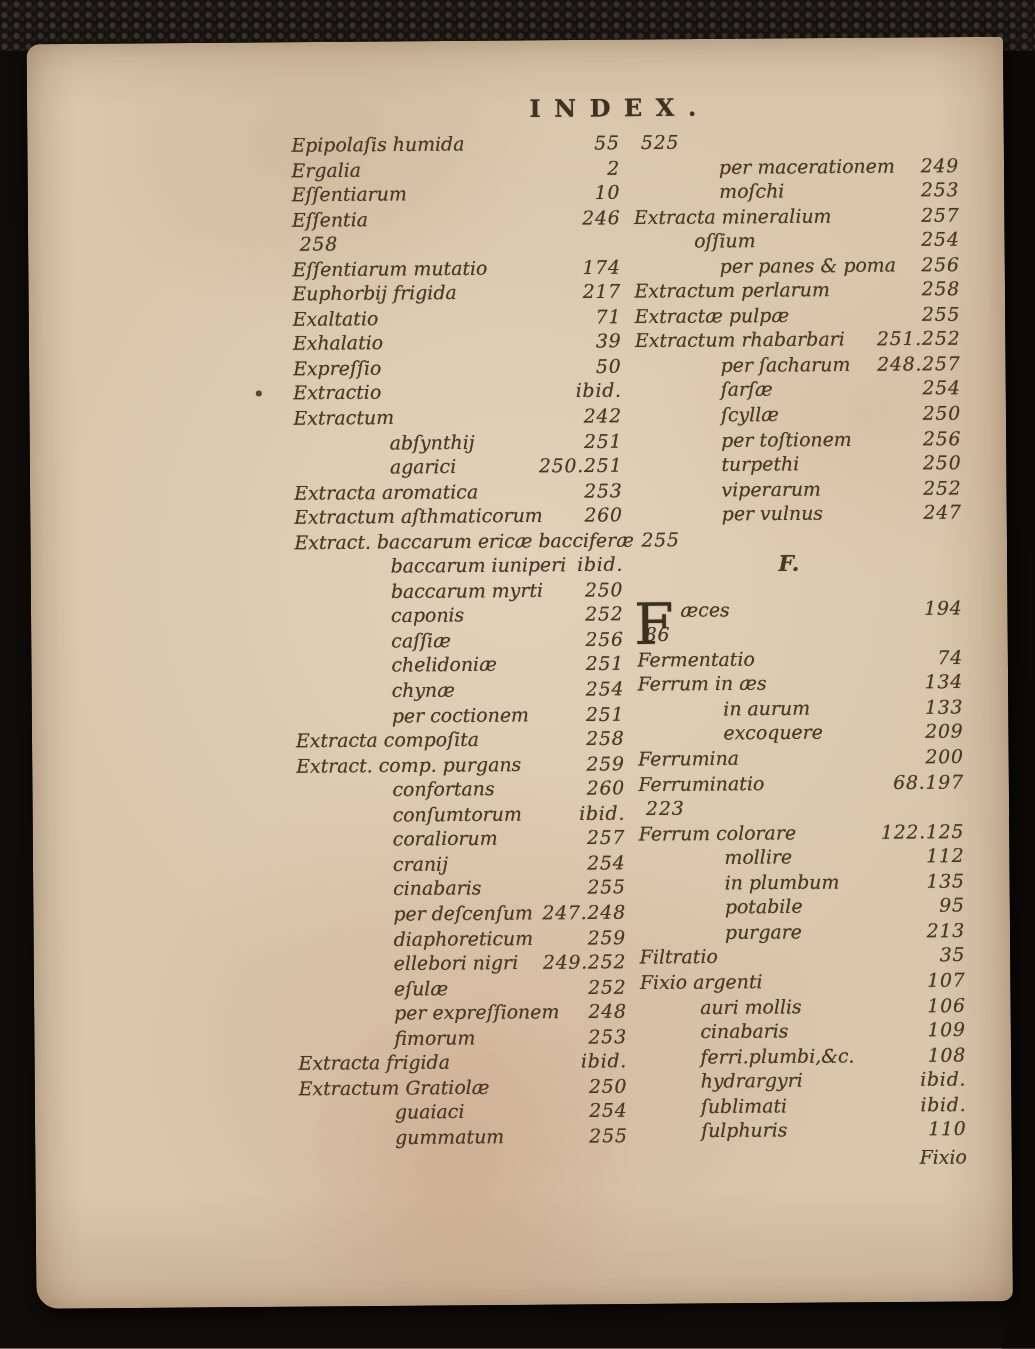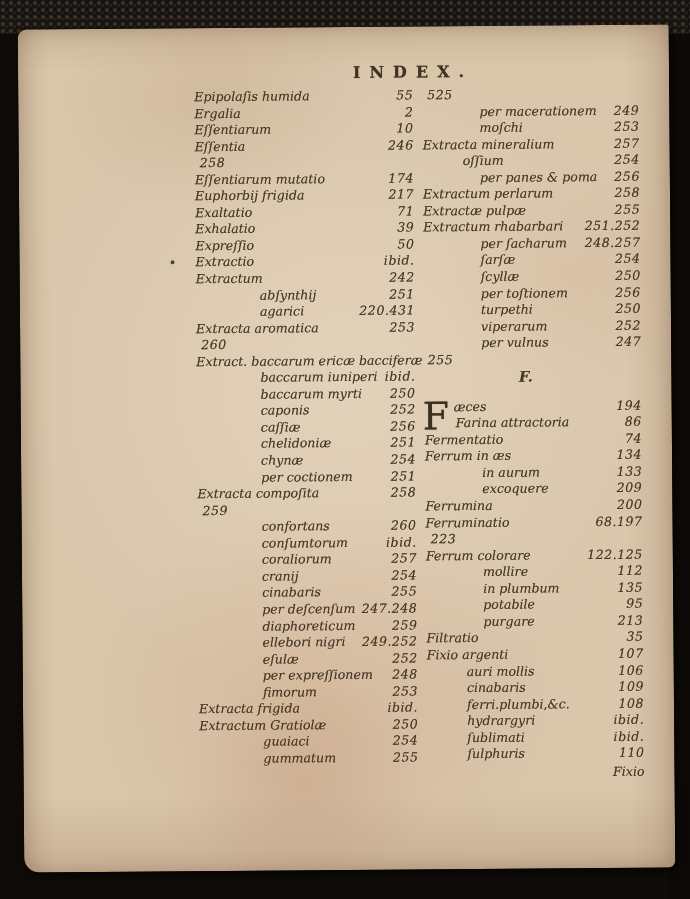--- a/index.html
+++ b/index.html
@@ -129,27 +129,28 @@
         <div class="row i0">
           <span class="lbl">Extractum</span>
           <span class="num">242</span>
         </div>
         <div class="row i2">
           <span class="lbl">abſynthij</span>
           <span class="num">251</span>
         </div>
         <div class="row i2">
           <span class="lbl">agarici</span>
-          <span class="num">220.431</span>
+          <span class="num">250.251</span>
         </div>
         <div class="row i0">
           <span class="lbl">Extracta aromatica</span>
           <span class="num">253</span>
         </div>
         <div class="row i0">
+          <span class="lbl">Extractum aſthmaticorum</span>
           <span class="num">260</span>
         </div>
         <div class="row i0">
           <span class="lbl">Extract. baccarum ericæ bacciferæ</span>
           <span class="num">255</span>
         </div>
         <div class="row i2">
           <span class="lbl">baccarum iuniperi</span>
           <span class="num">ibid.</span>
         </div>
@@ -175,20 +176,21 @@
         </div>
         <div class="row i2">
           <span class="lbl">per coctionem</span>
           <span class="num">251</span>
         </div>
         <div class="row i0">
           <span class="lbl">Extracta compoſita</span>
           <span class="num">258</span>
         </div>
         <div class="row i0">
+          <span class="lbl">Extract. comp. purgans</span>
           <span class="num">259</span>
         </div>
         <div class="row i2">
           <span class="lbl">confortans</span>
           <span class="num">260</span>
         </div>
         <div class="row i2">
           <span class="lbl">conſumtorum</span>
           <span class="num">ibid.</span>
         </div>
@@ -311,21 +313,20 @@
           <span class="num">247</span>
         </div>
         <div class="letter-head">F.</div>
         <div class="dropcap-group">
           <span class="dropcap">F</span>
           <div class="row i0 idc1">
             <span class="lbl">æces</span>
             <span class="num">194</span>
           </div>
           <div class="row i0 idc2">
-            <span class="lbl">Farina attractoria</span>
             <span class="num">86</span>
           </div>
         </div>
         <div class="row i0">
           <span class="lbl">Fermentatio</span>
           <span class="num">74</span>
         </div>
         <div class="row i0">
           <span class="lbl">Ferrum in æs</span>
           <span class="num">134</span>

